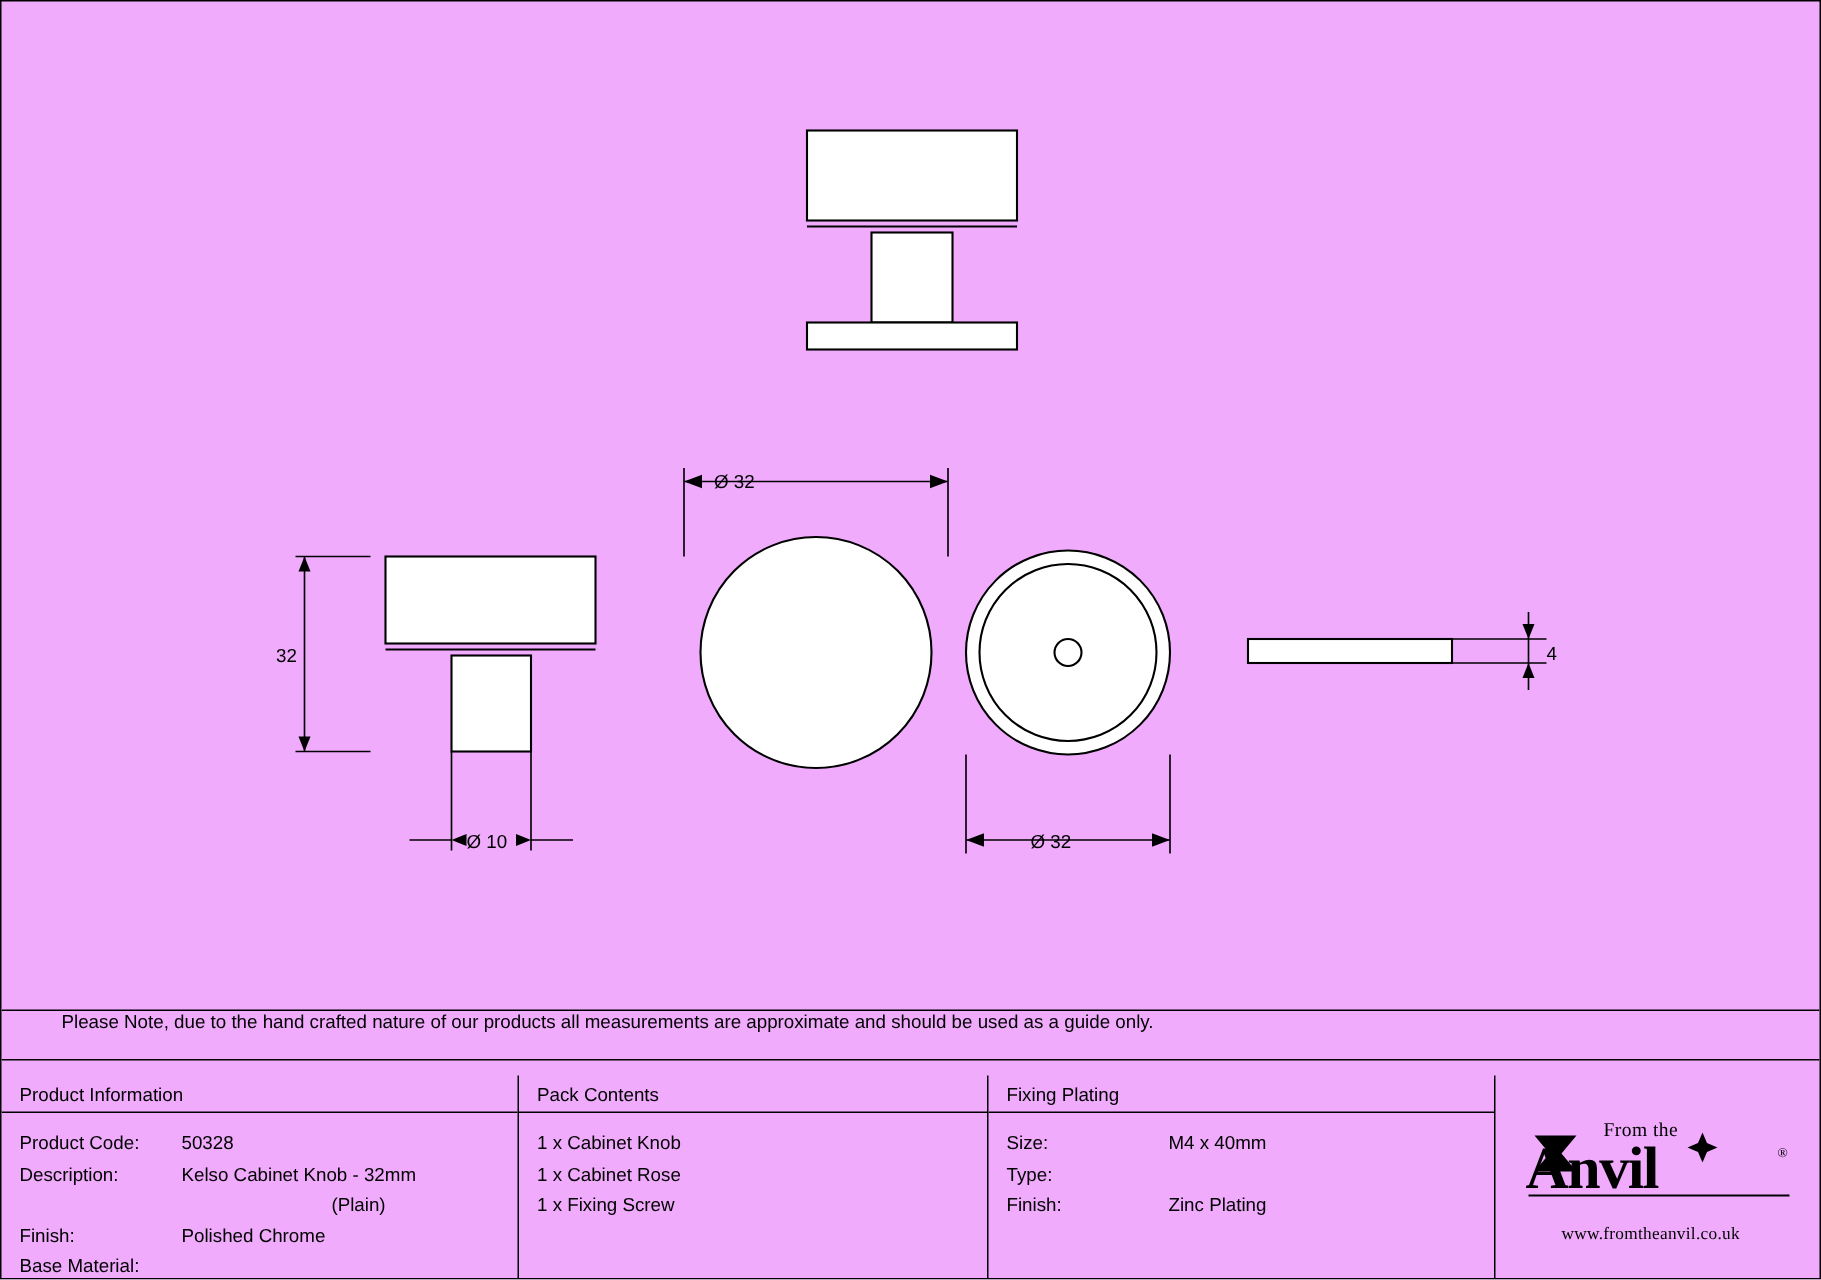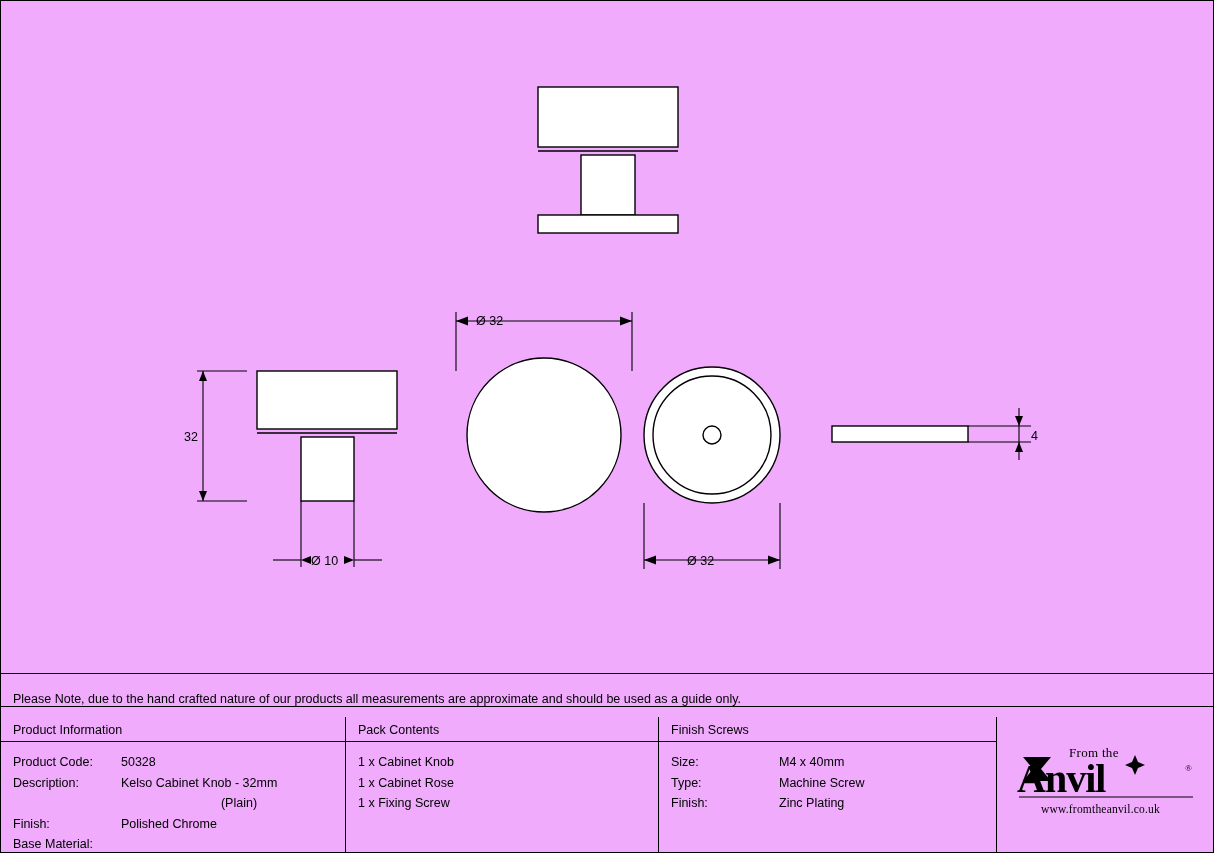--- a/index.html
+++ b/index.html
@@ -32,21 +32,22 @@
   .note-bar {
     position: absolute;
     left: 0;
     top: 672px;
     width: 1212px;
     height: 34px;
     border-top: 1px solid #000;
     border-bottom: 1px solid #000;
     box-sizing: border-box;
     display: flex;
-    align-items: flex-end;
+    align-items: flex-start;
+    padding-left: 28px;
   }
   .note-text {
     font-size: 12.5px;
     padding-left: 12px;
     color: #000;
   }
 
   
   .info-table {
     position: absolute;
@@ -116,21 +117,21 @@
     letter-spacing: -1px;
     position: absolute;
     left: 0px;
     top: 10px;
   }
   .logo-url {
     font-family: "Liberation Serif", serif;
     font-size: 11.5px;
     position: absolute;
     left: 24px;
-    top: 58px;
+    top: 72px;
     letter-spacing: .2px;
   }
   .logo-reg {
     position: absolute;
     left: 168px;
     top: 18px;
     font-family: "Liberation Serif", serif;
     font-size: 9px;
   }
   .dim-text {
@@ -258,29 +259,28 @@
     <div class="col col-pack">
       <div class="col-head">Pack Contents</div>
       <div class="col-body">
         <div class="plain-row">1 x Cabinet Knob</div>
         <div class="plain-row">1 x Cabinet Rose</div>
         <div class="plain-row">1 x Fixing Screw</div>
       </div>
     </div>
 
     <div class="col col-screws">
-      <div class="col-head">Finish Screws</div>
+      <div class="col-head">Fixing Plating</div>
       <div class="col-body">
         <div class="kv-row">
           <span class="screw-key">Size:</span>
           <span class="kv-val">M4 x 40mm</span>
         </div>
         <div class="kv-row">
           <span class="screw-key">Type:</span>
-          <span class="kv-val">Machine Screw</span>
         </div>
         <div class="kv-row">
           <span class="screw-key">Finish:</span>
           <span class="kv-val">Zinc Plating</span>
         </div>
       </div>
     </div>
 
     <div class="col col-logo">
       <div class="logo-wrap">

